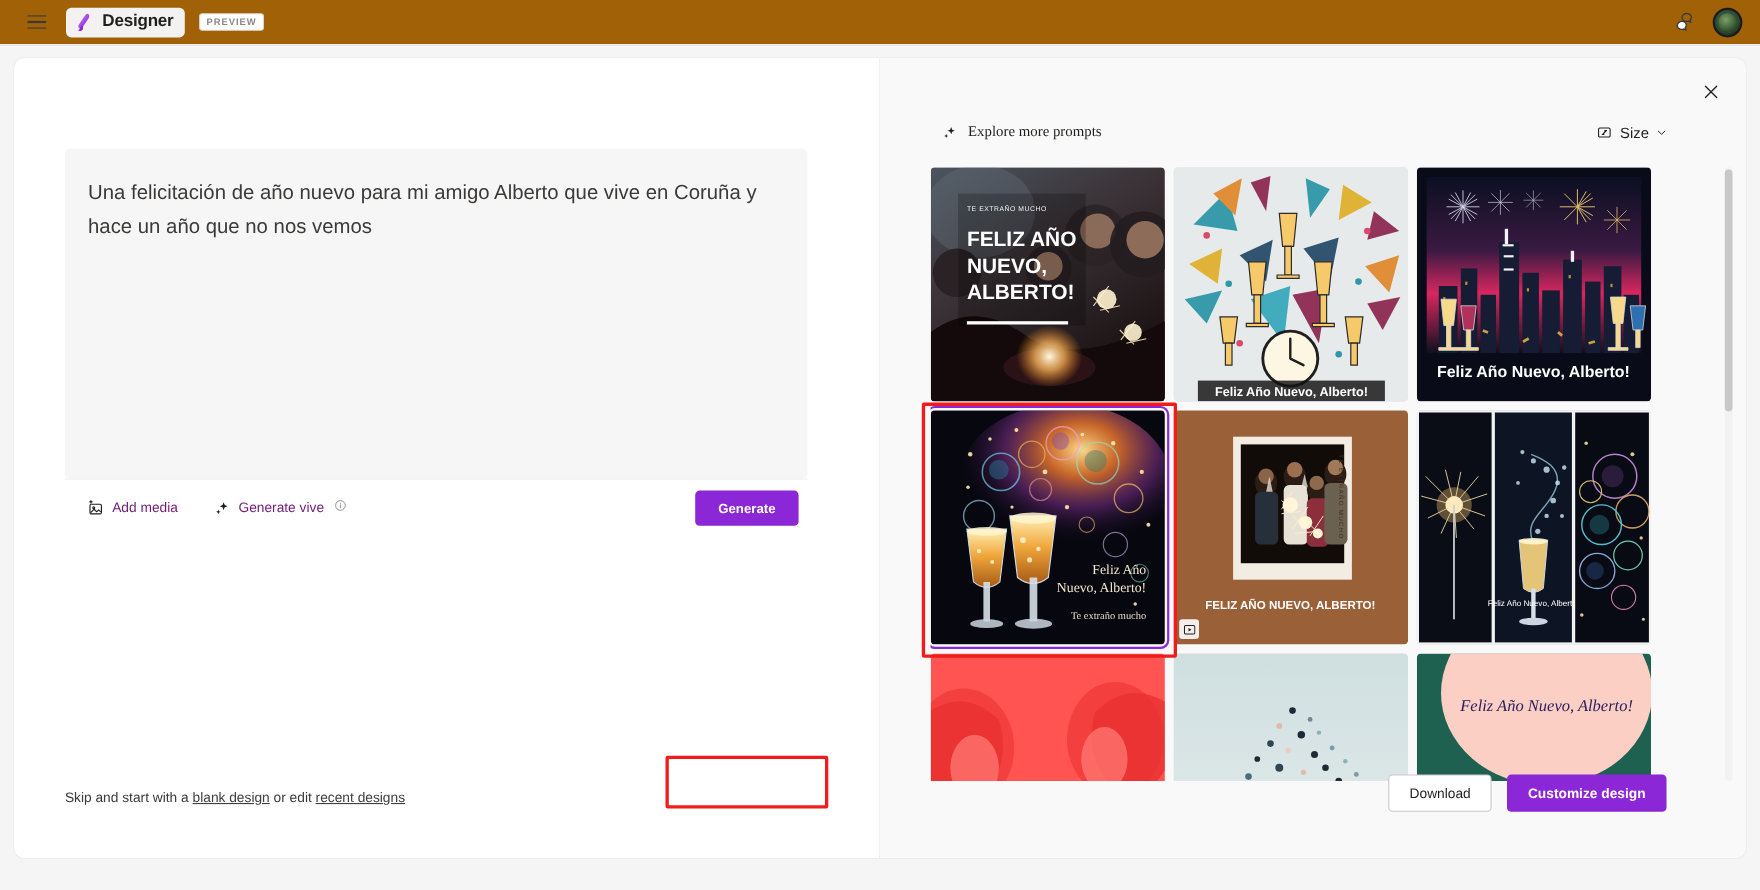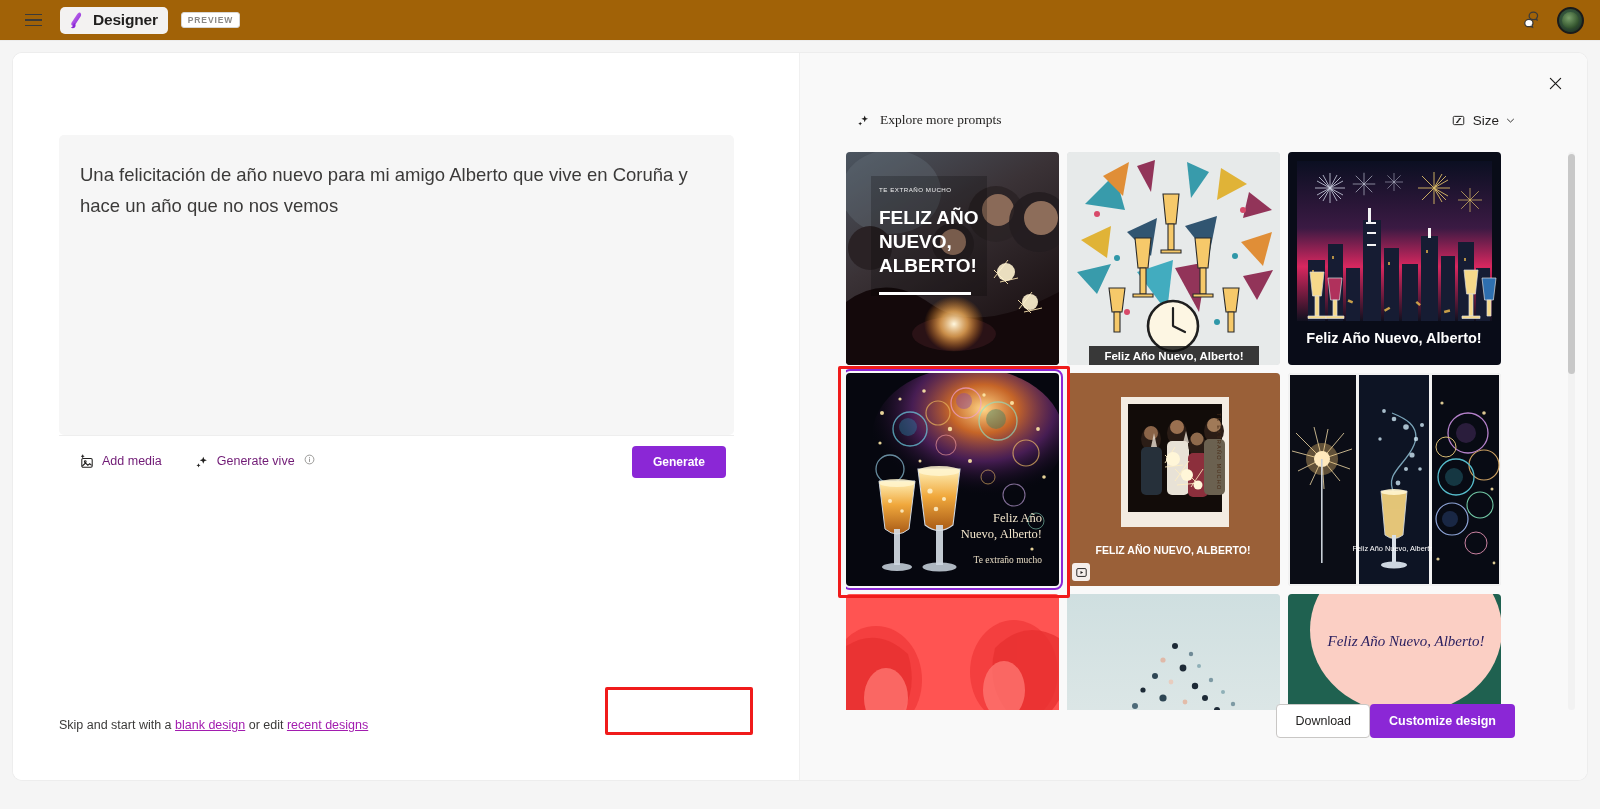--- a/index.html
+++ b/index.html
@@ -113,21 +113,21 @@
     font-size: 12px; font-weight: bold;
     border: none; border-radius: 4px;
     padding: 9px 21px; cursor: pointer;
     font-family: "Liberation Sans", sans-serif;
   }
 
   .footer-note {
     position: absolute; left: 46px; bottom: 48px;
     font-size: 12.5px; color: #3b3a39;
   }
-  .footer-note a { color: #a21caf; text-decoration: underline; cursor: pointer; }
+  .footer-note a { color: #404040; text-decoration: underline; cursor: pointer; }
 
   
   .right-pane {
     position: absolute; top: 0; left: 786px;
     width: 788px; height: 727px;
     background: #f9f9f9;
     border-left: 1px solid #f0f0f0;
   }
   .close-btn {
     position: absolute; top: 17px; right: 19px;
@@ -182,21 +182,21 @@
   }
   .scrollbar-thumb {
     position: absolute; top: 2px; left: 0;
     width: 7px; height: 220px;
     background: #c8c8c8; border-radius: 4px; cursor: pointer;
   }
 
   
   .action-bar {
     position: absolute; bottom: 42px; right: 72px;
-    display: flex; align-items: center; 
+    display: flex; align-items: center; gap: 14px;
   }
   .download-btn {
     background: #fff; color: #201f1e;
     border: 1px solid #c9c7c5; border-radius: 4px;
     font-size: 12.5px; padding: 9px 18px; cursor: pointer;
     font-family: "Liberation Sans", sans-serif;
   }
   .customize-btn {
     background: #8b27d6; color: #fff; border: none; border-radius: 4px;
     font-size: 12.5px; font-weight: bold; padding: 10px 19px; cursor: pointer;

